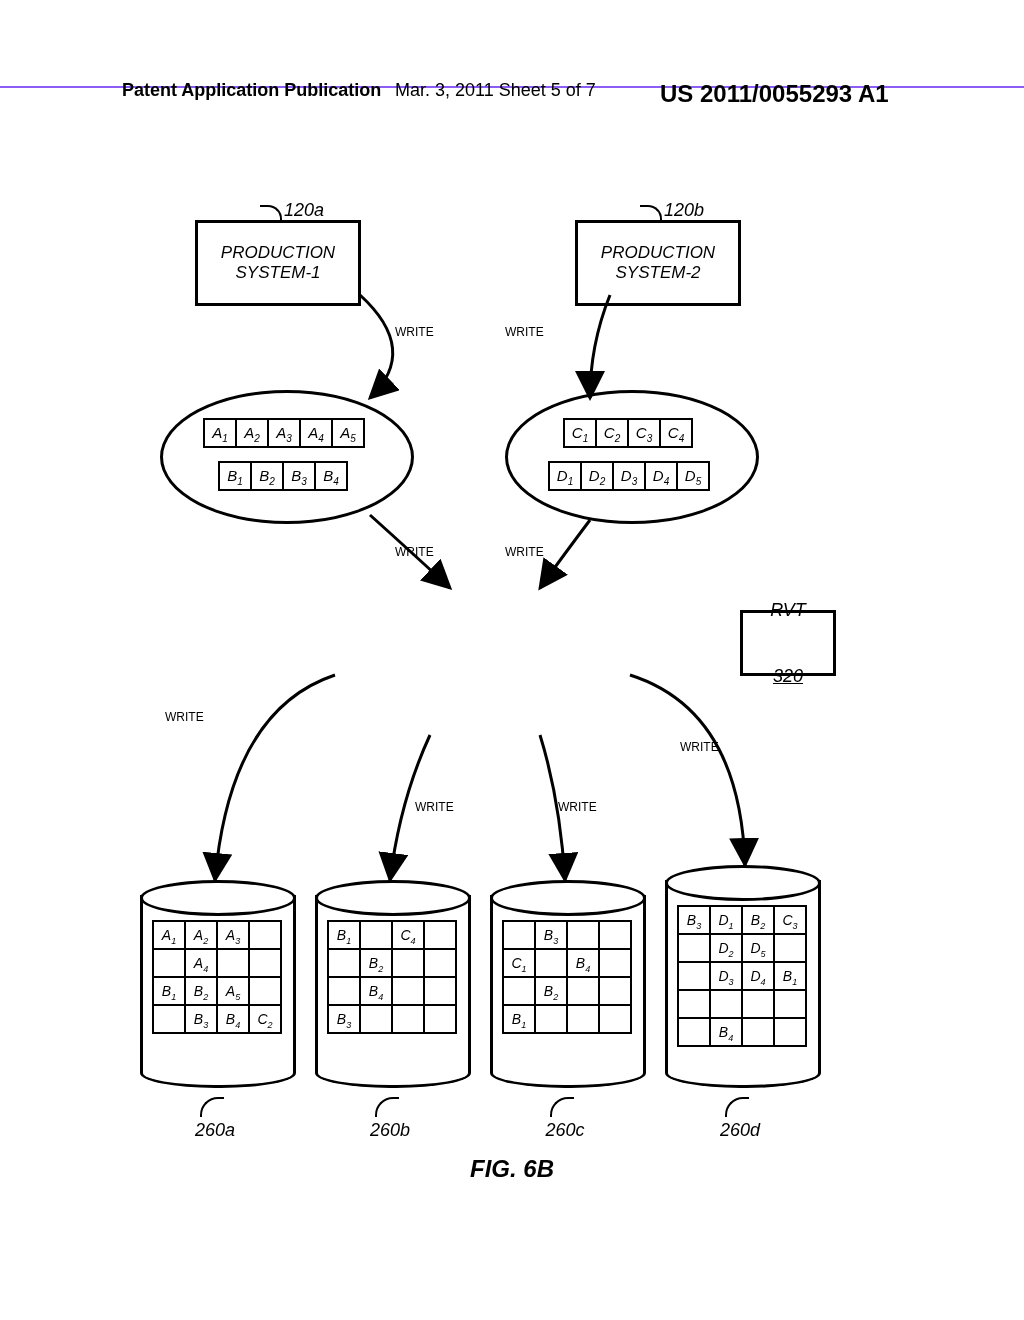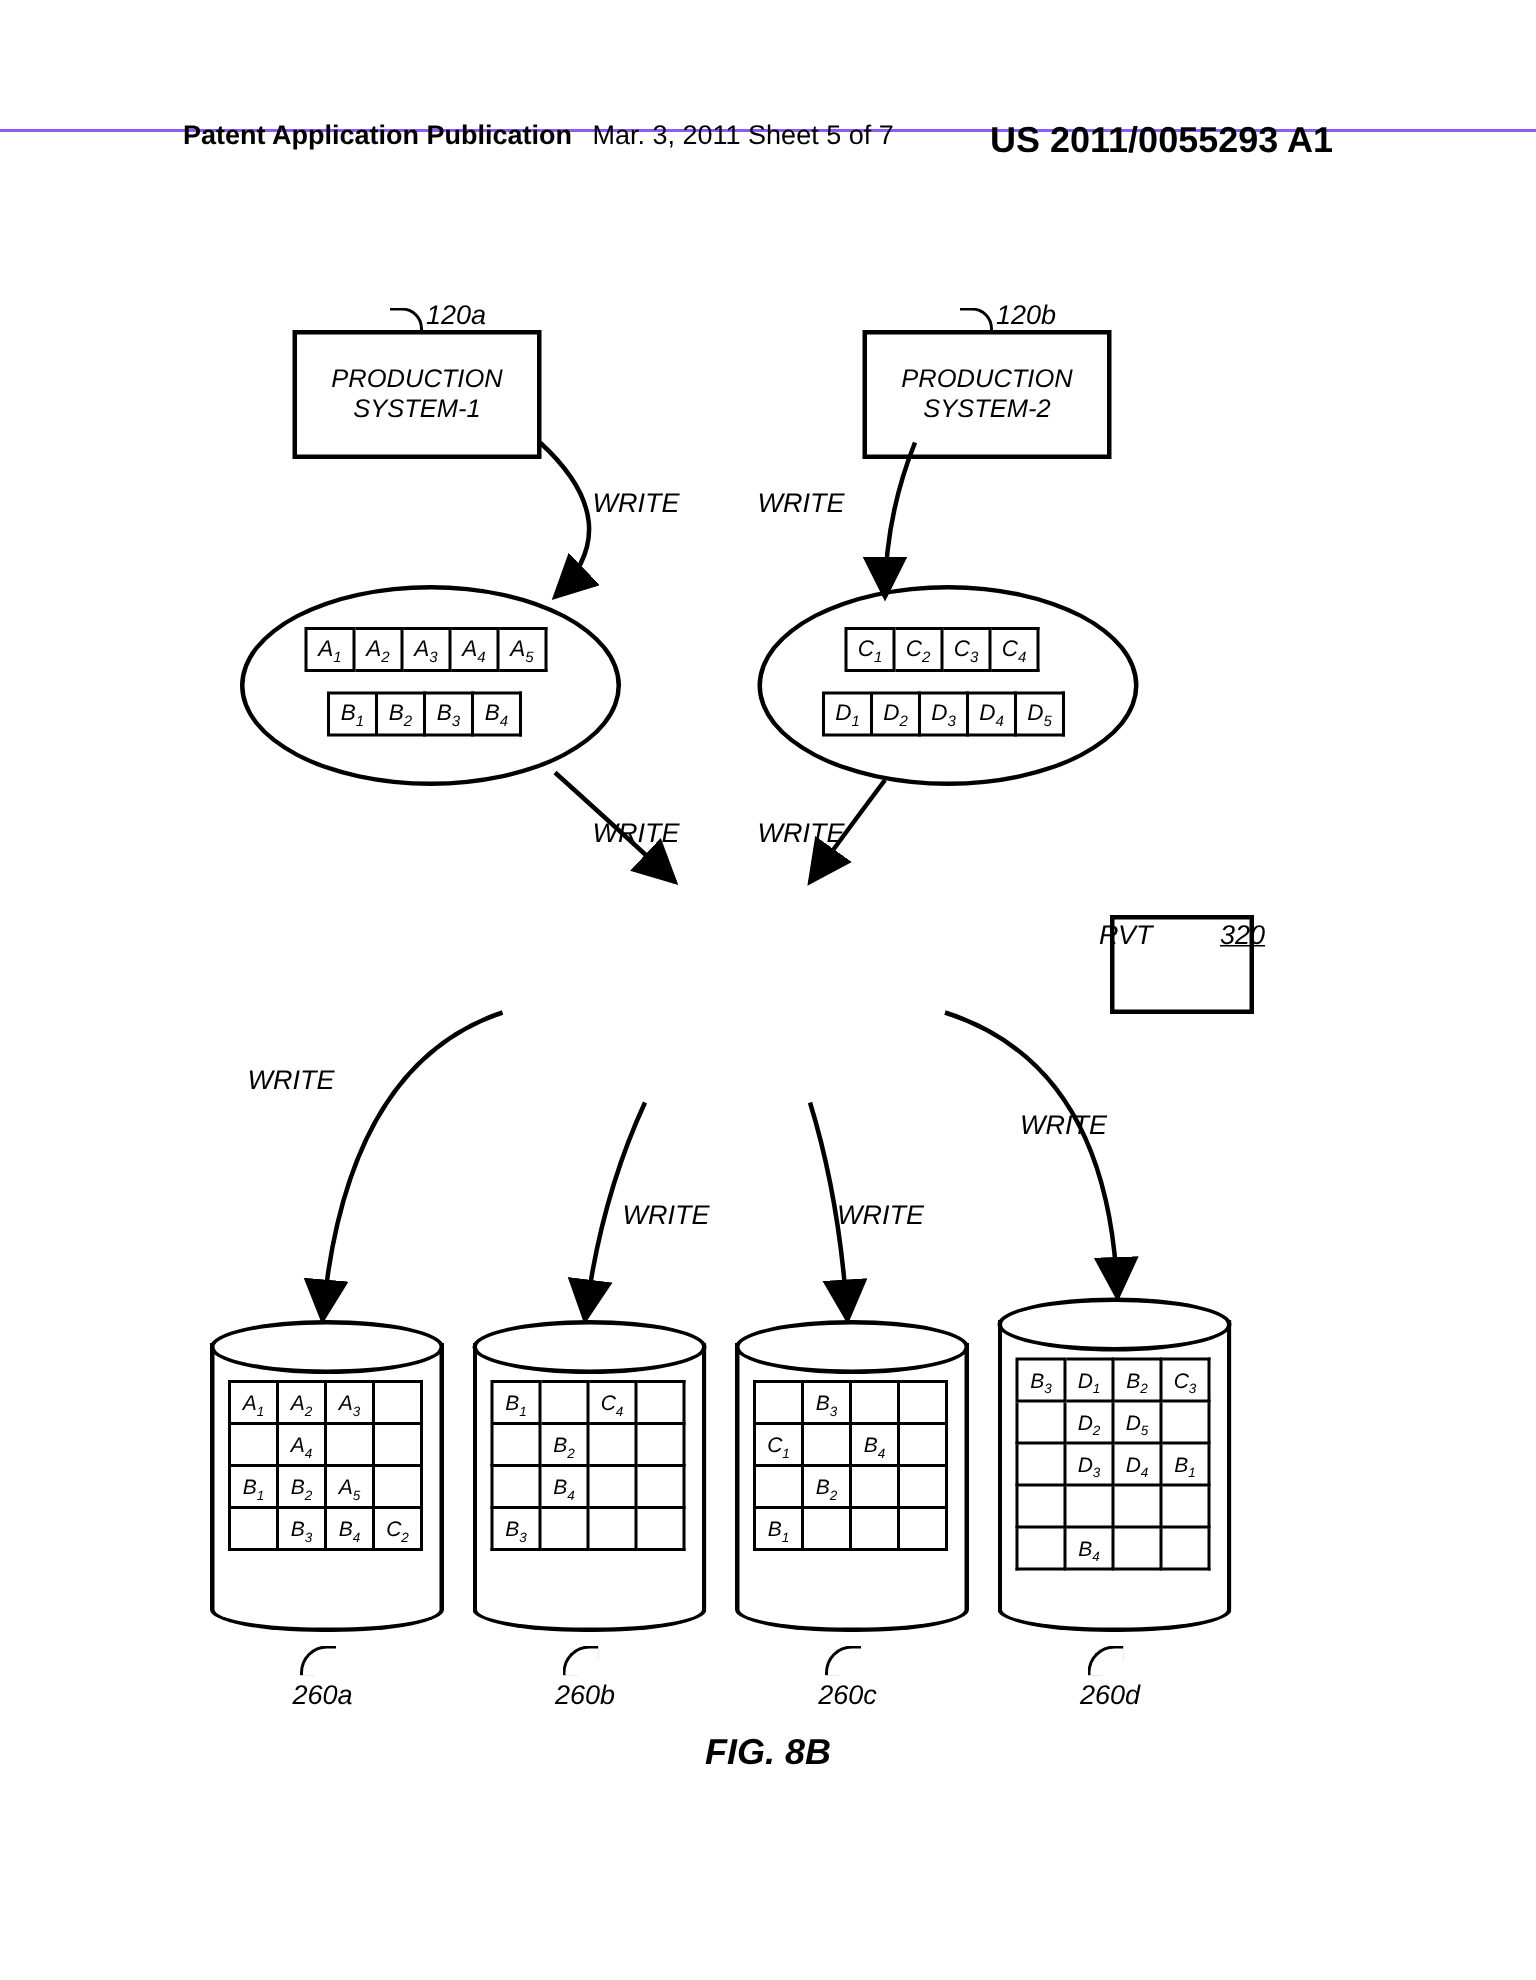--- a/index.html
+++ b/index.html
@@ -86,22 +86,21 @@
     text-align: center;
     font-style: italic;
     font-size: 17px;
     line-height: 1.2;
     display: flex;
     flex-direction: column;
     justify-content: center;
   }
   .write-label {
     position: absolute;
-    font-size: 18px;
-    font-style: italic;
+    font-size: 12px;
   }
   
   .log-ellipse {
     position: absolute;
     border: 3px solid #000;
     border-radius: 50% / 50%;
   }
   .row {
     position: absolute;
     display: flex;
@@ -123,21 +122,21 @@
   
   .rvt-box {
     position: absolute;
     border: 3px solid #000;
     width: 90px;
     height: 60px;
     text-align: center;
     font-style: italic;
     font-size: 18px;
     display: flex;
-    flex-direction: row;
+    flex-direction: column;
     justify-content: center;
     gap: 45px;
   }
   .rvt-box .uline { text-decoration: underline; }
   
   .cloud {
     position: absolute;
   }
   .cloud-text {
     position: absolute;
@@ -469,15 +468,15 @@
             <div class="grid-cell"></div>
             <div class="grid-cell"></div>
           </div>
         </div>
       <div class="cyl-hook" style="top:232px;">
           <div class="cyl-hook-inner"></div>
         </div>
       <div class="cyl-label" style="top:255px;">260d</div>
     </div>
 
-    <div class="figure-label" style="top:1035px;">FIG. 8B</div>
+    <div class="figure-label" style="top:1035px;">FIG. 6B</div>
   </div>
 </div>
 
 </body></html>

